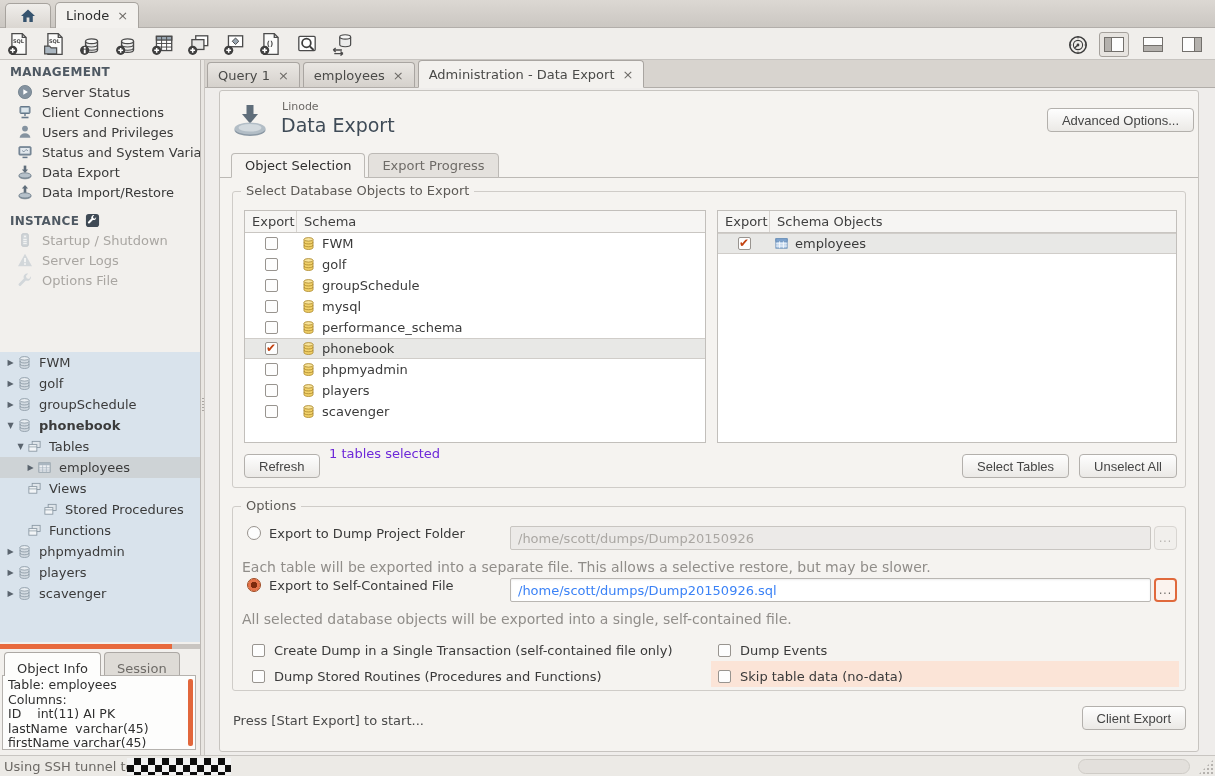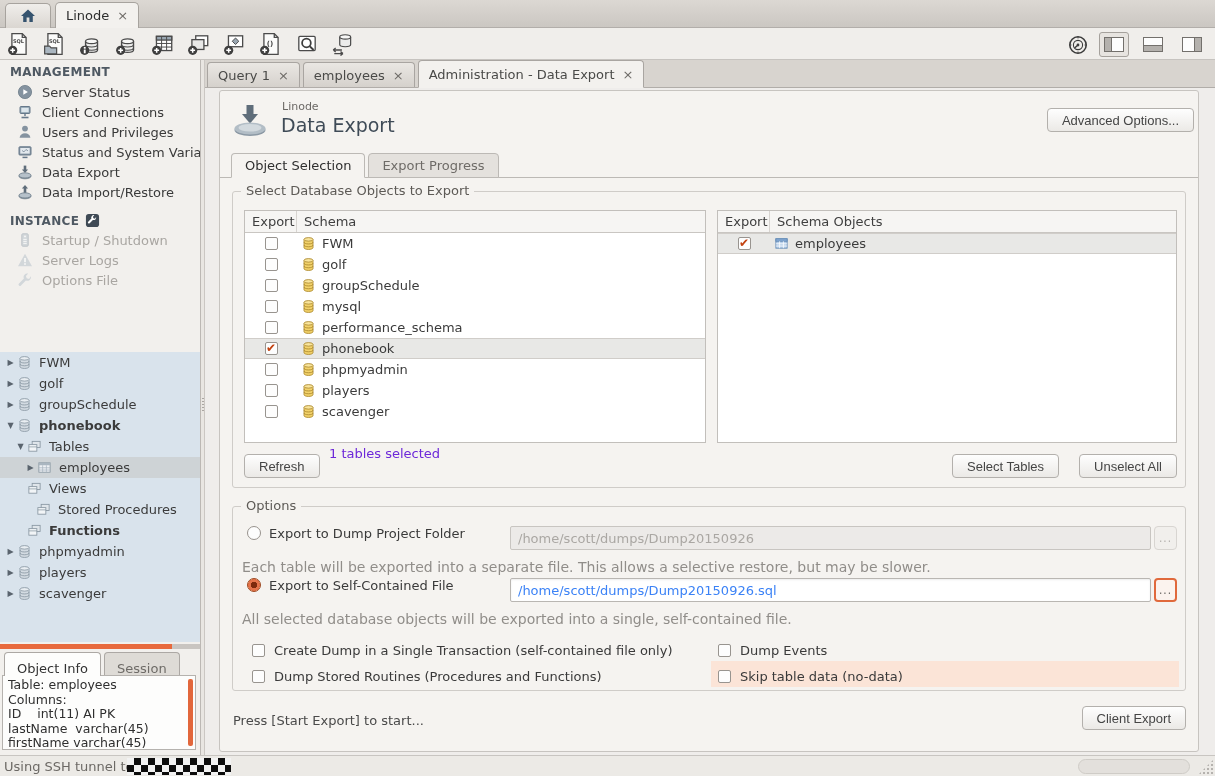--- a/index.html
+++ b/index.html
@@ -128,21 +128,21 @@
   .tbl-row.selected { background:#e8e8e6; box-shadow:0 1px 0 #d0cdc9 inset, 0 -1px 0 #d0cdc9 inset; }
   .row-check { width:52px; display:flex; justify-content:center; }
   .tbl-row .ic { width:15px; height:15px; margin:0 6px 0 4px; }
 
   .cb { width:13px; height:13px; background:#fdfdfd; border:1px solid #98948f; border-radius:2px;
     display:inline-flex; align-items:center; justify-content:center; flex:none; }
   .cb.on::after { content:"✔"; color:#c2410f; font-size:12px; font-weight:bold; line-height:1; margin-top:-1px; }
 
   .refresh-btn { position:absolute; left:11px; bottom:9px; }
   .sel-summary { position:absolute; left:96px; bottom:26px; color:#6d28d9; }
-  .sel-buttons { position:absolute; right:8px; bottom:9px; display:flex; gap:20px; }
+  .sel-buttons { position:absolute; right:8px; bottom:9px; display:flex; gap:10px; }
 
   .radio { width:14px; height:14px; border-radius:50%; background:#fdfdfd;
     border:1px solid #97928d; flex:none; position:relative; }
   .radio.on { border-color:#9d471f;
     background:radial-gradient(circle at 50% 50%, #7e2a0c 0 3px, #e5734a 3px 6px, #f3b897 6px); }
   .opt-row { position:absolute; left:14px; display:flex; align-items:flex-start; gap:8px; height:24px; }
   .opt-label { color:#3a3a3a; }
   .opt-input { position:absolute; left:277px; right:34px; height:24px; border:1px solid #b9b6b2;
     background:#fff; box-shadow:inset 0 1px 2px rgba(0,0,0,.08); border-radius:2px;
     font-family:inherit; font-size:13px; color:#3b82f6; padding:0 7px; }
@@ -534,32 +534,32 @@
         <span class="tree-arrow"></span>
         <span class="ic" style="height: 15px; width: 15px;">
           <svg viewBox="0 0 16 16">
             <rect x="5.5" y="2.5" width="8.5" height="6.5" fill="#dfe5ea" stroke="#8795a1" stroke-width=".9"></rect>
             <rect x="2" y="6" width="8.5" height="7" fill="#f2f5f7" stroke="#8795a1" stroke-width=".9"></rect>
             <path d="M2 8.4h8.5" stroke="#8795a1" stroke-width=".8"></path>
           </svg>
         </span>
         <span class="tree-label">Views</span>
       </div>
-      <div class="tree-row" style="padding-left: 23px;">
+      <div class="tree-row" style="padding-left: 30px;">
         <span class="tree-arrow"></span>
         <span class="ic" style="height: 15px; width: 15px;">
           <svg viewBox="0 0 16 16">
             <rect x="5.5" y="2.5" width="8.5" height="6.5" fill="#dfe5ea" stroke="#8795a1" stroke-width=".9"></rect>
             <rect x="2" y="6" width="8.5" height="7" fill="#f2f5f7" stroke="#8795a1" stroke-width=".9"></rect>
             <path d="M2 8.4h8.5" stroke="#8795a1" stroke-width=".8"></path>
           </svg>
         </span>
         <span class="tree-label">Stored Procedures</span>
       </div>
-      <div class="tree-row" style="padding-left: 14px; font-weight: bold;">
+      <div class="tree-row" style="padding-left: 14px;">
         <span class="tree-arrow"></span>
         <span class="ic" style="height: 15px; width: 15px;">
           <svg viewBox="0 0 16 16">
             <rect x="5.5" y="2.5" width="8.5" height="6.5" fill="#dfe5ea" stroke="#8795a1" stroke-width=".9"></rect>
             <rect x="2" y="6" width="8.5" height="7" fill="#f2f5f7" stroke="#8795a1" stroke-width=".9"></rect>
             <path d="M2 8.4h8.5" stroke="#8795a1" stroke-width=".8"></path>
           </svg>
         </span>
         <span class="tree-label">Functions</span>
       </div>

